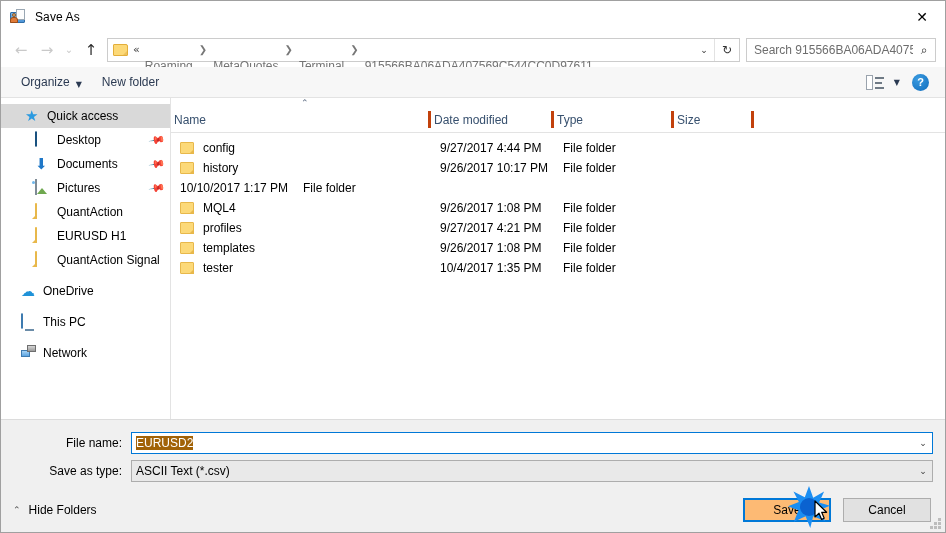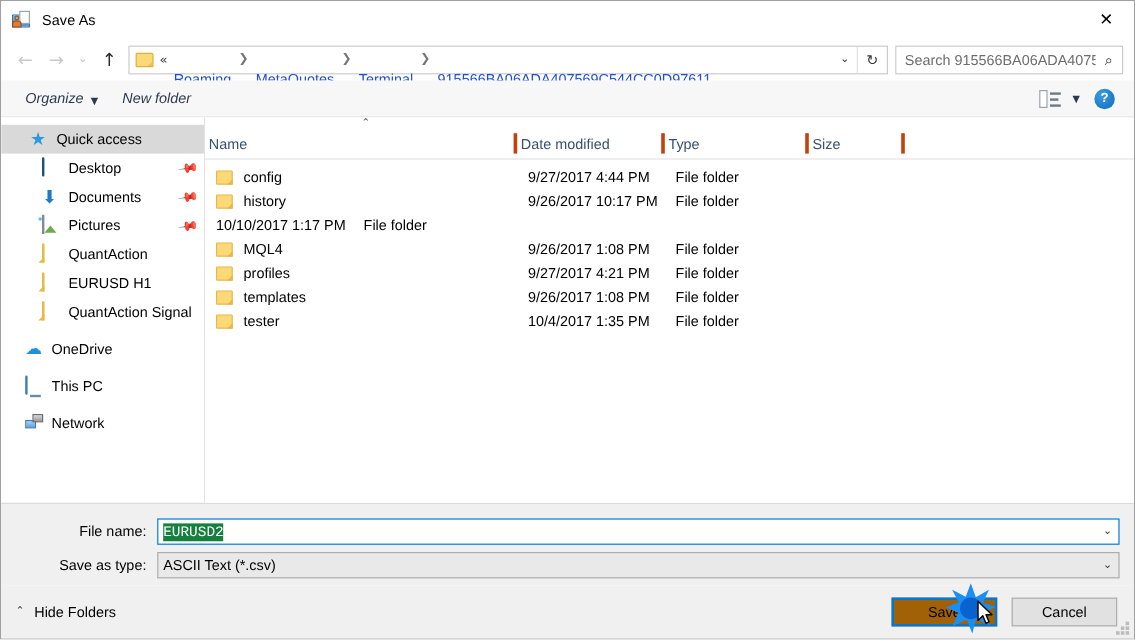--- a/index.html
+++ b/index.html
@@ -128,21 +128,21 @@
     flex: none;
   }
   .crumb-folder:after {
     content:"";
     position:absolute; right:0; bottom:0;
     border-left: 4px solid transparent;
     border-bottom: 4px solid #edc25c;
   }
   .crumb {
     font-size: 12px;
-    color: #1d4ed8;
+    color: #737373;
     padding: 0 1px;
     white-space: nowrap;
     margin-top: 32px;
   }
   .crumb-sep {
     color: #777;
     font-size: 10px;
     padding: 0 5px;
     font-family: "DejaVu Sans", sans-serif;
     flex: none;
@@ -198,21 +198,20 @@
     align-items: center;
     padding: 0 10px 0 14px;
     box-sizing: border-box;
   }
   .cmd-item {
     font-size: 12px;
     color: #2b3a52;
     display: flex; align-items: flex-end;
     padding: 3px 6px;
     margin-right: 8px;
-    font-style: italic;
   }
   .cmd-caret {
     margin-left: 6px; font-size: 8px;
     font-family: "DejaVu Sans", sans-serif;
     color: #2b3a52;
   }
   .cmd-spacer { flex: 1; }
   .view-icon {
     width: 20px; height: 15px;
     position: relative;
@@ -464,24 +463,23 @@
   }
   .combo-val {
     flex: 1;
     padding-left: 4px;
     font-size: 12px;
     color: #000;
     white-space: nowrap;
     overflow: hidden;
   }
   .combo-val .sel {
-    background: #15803d;
+    background: #a16207;
     color: #ffffff;
     padding: 1px 0px;
-    font-family: Liberation Mono, monospace;
   }
   .combo-caret {
     width: 18px;
     text-align: center;
     font-size: 9px;
     color: #3a3a3a;
     font-family: "DejaVu Sans", sans-serif;
   }
 
   
@@ -510,21 +508,21 @@
     border: 1px solid #adadad;
     background: #e1e1e1;
     font-size: 12px;
     color: #000;
     display: flex; align-items: center; justify-content: center;
     box-sizing: border-box;
     margin-left: 12px;
   }
   .btn.default {
     border: 2px solid #0078d7;
-    background: #a16207;
+    background: #fdba74;
   }
   .grip {
     position: absolute;
     right: 4px; bottom: 3px;
     width: 11px; height: 11px;
   }
   .grip i {
     position:absolute; width:3px;height:3px;background:#bdbdbd; display:block;
   }
 

